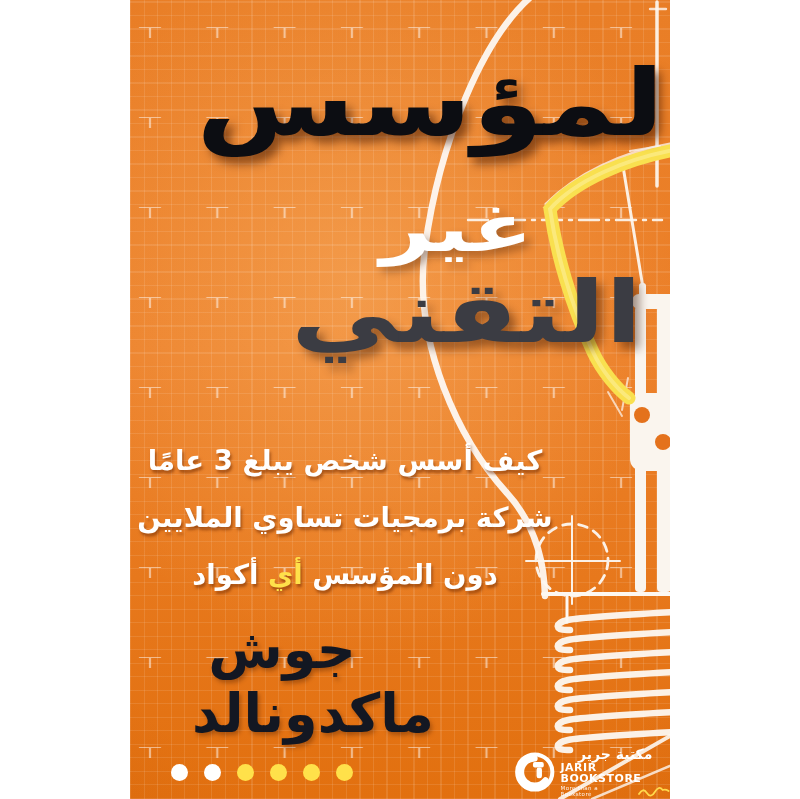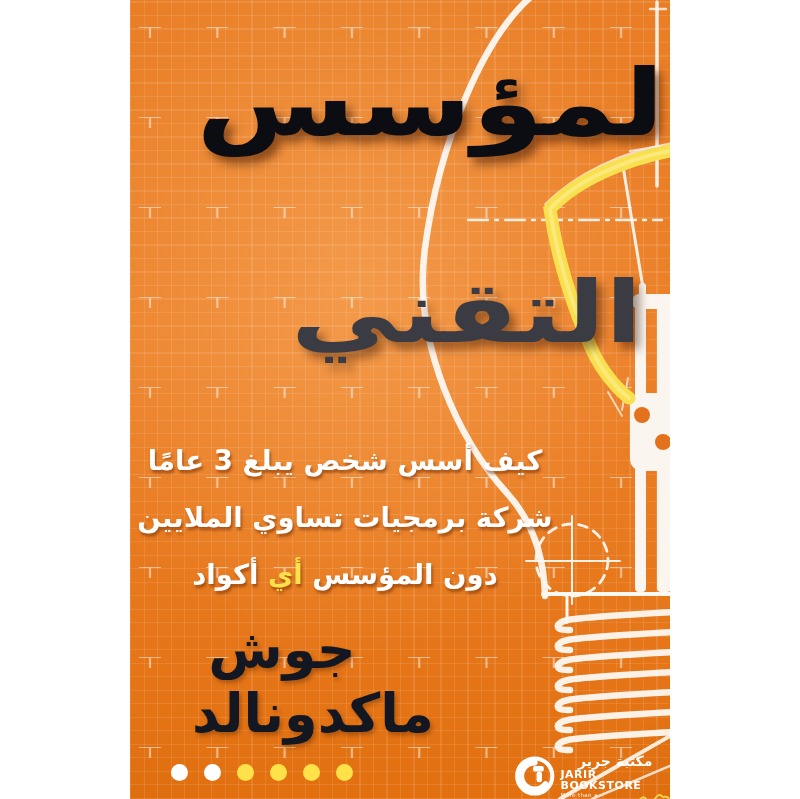--- a/index.html
+++ b/index.html
@@ -40,21 +40,21 @@
   }
   .subtitle .yellow{color:#ffe14a;}
   .author{position:absolute;z-index:2;font-size:54px;font-weight:bold;color:#131722;
       text-shadow:2px 3px 4px rgba(70,25,0,.35);white-space:nowrap;}
   .author.first{top:618px;margin-left:-168px;}
   .author.last{top:682px;margin-left:-137px;}
   .dots{position:absolute;left:41px;top:764px;display:flex;gap:16px;z-index:2;}
   .dot{width:17px;height:17px;border-radius:50%;background:#ffe14a;}
   .logo{position:absolute;left:384px;top:747px;z-index:2;display:flex;align-items:center;gap:5px;color:#fff;}
   .logo-texts{display:flex;flex-direction:column;align-items:center;line-height:1.05;}
-  .logo-ar{font-size:14px;font-weight:bold;direction:rtl;letter-spacing:0;margin-top:7px;}
+  .logo-ar{font-size:14px;font-weight:bold;direction:rtl;letter-spacing:0;}
   .logo-en{font-size:11px;font-weight:bold;letter-spacing:.5px;}
   .logo-tag{display:flex;align-items:center;gap:8px;margin-top:1px;}
   .logo-tagline{font-size:5.5px;opacity:.92;letter-spacing:.4px;}
 </style>
 </head>
 <body>
 
 <div class="page">
   <div class="cover">
 
@@ -119,20 +119,23 @@
 
       <g fill="none" stroke-linecap="round">
         <path d="M544 150 C496 159 446 180 420 209 C426 252 441 305 463 352 C472 371 487 389 499 398" stroke="#f9e04f" stroke-width="13"></path>
         <path d="M544 150 C496 159 446 180 420 209 C426 252 441 305 463 352 C472 371 487 389 499 398" stroke="#fdf0a0" stroke-width="4" opacity="0.55"></path>
       </g>
     </svg>
 
     <div class="txt t1" dir="rtl">
       <span>المؤسس</span>
     </div>
+    <div class="txt t2" dir="rtl">
+      <span>غير</span>
+    </div>
     <div class="txt t3" dir="rtl">
       <span>التقني</span>
     </div>
 
     <div class="subtitle">
       <div>كيف أسس شخص يبلغ 3 عامًا</div>
       <div>شركة برمجيات تساوي الملايين</div>
       <div><span>دون المؤسس </span><span class="yellow">أي</span><span> أكواد</span></div>
     </div>
 

